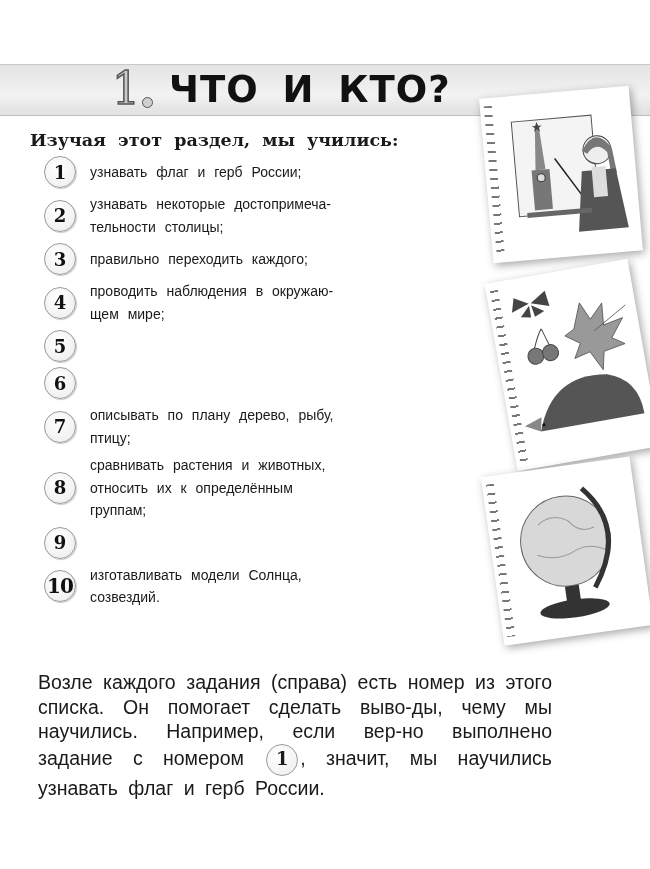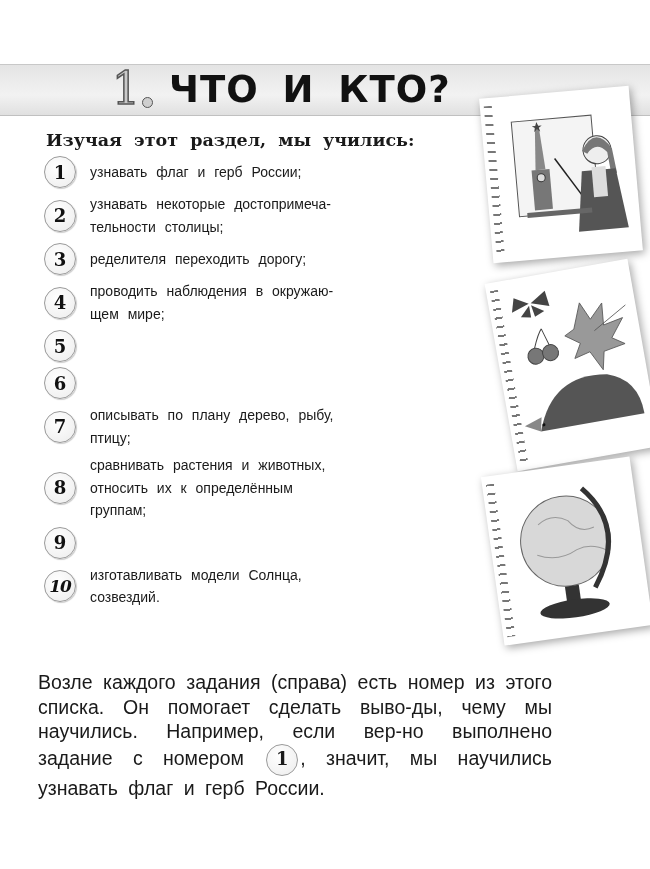--- a/index.html
+++ b/index.html
@@ -8,30 +8,30 @@
   .header-band { position:absolute; left:0; top:64px; width:650px; height:50px;
          background:linear-gradient(to bottom,#e4e4e4,#f2f2f2 60%,#e0e0e0);
          border-top:1px solid #c8c8c8; border-bottom:1px solid #c0c0c0; }
   .title-wrap { position:absolute; left:112px; top:64px; height:50px; display:flex; align-items:center; }
   .title-num { font-family:"DejaVu Serif", serif; font-size:44px; color:#c9c9c9;
          -webkit-text-stroke:1.5px #555; line-height:1; margin-right:2px; }
   .title-dot { width:9px; height:9px; border-radius:50%; background:#cfcfcf; border:1.5px solid #555;
          margin-top:26px; margin-right:16px; }
   .title-text { font-family:"DejaVu Sans", sans-serif; font-weight:bold; font-size:37px;
          letter-spacing:1px; color:#111; word-spacing:10px;text-align:right; }
-  .intro { position:absolute; left:46px; top:130px; font-family:"DejaVu Serif", serif;
+  .intro { position:absolute; left:30px; top:130px; font-family:"DejaVu Serif", serif;
          font-weight:bold; font-size:17.5px; word-spacing:6px; color:#1a1a1a; }
   .list { position:absolute; left:44px; top:156px; width:440px; }
   .item { display:flex; align-items:center; margin-bottom:5px; }
   .badge { flex:0 0 auto; width:30px; height:30px; border-radius:50%;
          background:radial-gradient(circle at 40% 35%,#ffffff,#ececec);
          border:1.5px solid #9a9a9a; display:flex; align-items:center; justify-content:center;
          font-family:"DejaVu Serif", serif; font-weight:bold; font-size:18px; color:#111;
          margin-right:14px; box-shadow:1px 1px 1px #ccc; }
-  .badge.small { font-size:17px; letter-spacing:-1px;font-style:italic; }
+  .badge.small { font-size:20px; letter-spacing:-1px; }
   .item-text { font-size:14px; line-height:22.5px; word-spacing:5px; color:#1a1a1a; }
   .para { position:absolute; left:38px; top:670px; width:514px; font-size:19.5px; line-height:24.5px;
          word-spacing:5px; text-align:justify; color:#1a1a1a; }
   .inline-badge { display:inline-flex; width:30px; height:30px; border-radius:50%;
          border:1.5px solid #9a9a9a; background:radial-gradient(circle at 40% 35%,#fff,#ececec);
          align-items:center; justify-content:center; font-family:"DejaVu Serif", serif;
          font-weight:bold; font-size:18px; vertical-align:middle; margin:0 2px; }
   .sheet { position:absolute; background:#fff; box-shadow:2px 3px 8px rgba(0,0,0,0.35); }
   .spiral { position:absolute; left:4px; top:8px; bottom:8px; width:8px;
          background:repeating-linear-gradient(to bottom,#777 0 2px,transparent 2px 9px); }
@@ -53,21 +53,21 @@
   <div class="item">
     <span class="badge">1</span>
     <span class="item-text" style="width:380px">узнавать флаг и герб России;</span>
   </div>
   <div class="item">
     <span class="badge">2</span>
     <span class="item-text">узнавать некоторые достопримеча-<br>тельности столицы;</span>
   </div>
   <div class="item">
     <span class="badge">3</span>
-    <span class="item-text">ределителя переходить дорогу;</span>
+    <span class="item-text">правильно переходить каждого;</span>
   </div>
   <div class="item">
     <span class="badge">4</span>
     <span class="item-text">проводить наблюдения в окружаю-<br>щем мире;</span>
   </div>
   <div class="item">
     <span class="badge">5</span>
   </div>
   <div class="item">
     <span class="badge">6</span>

